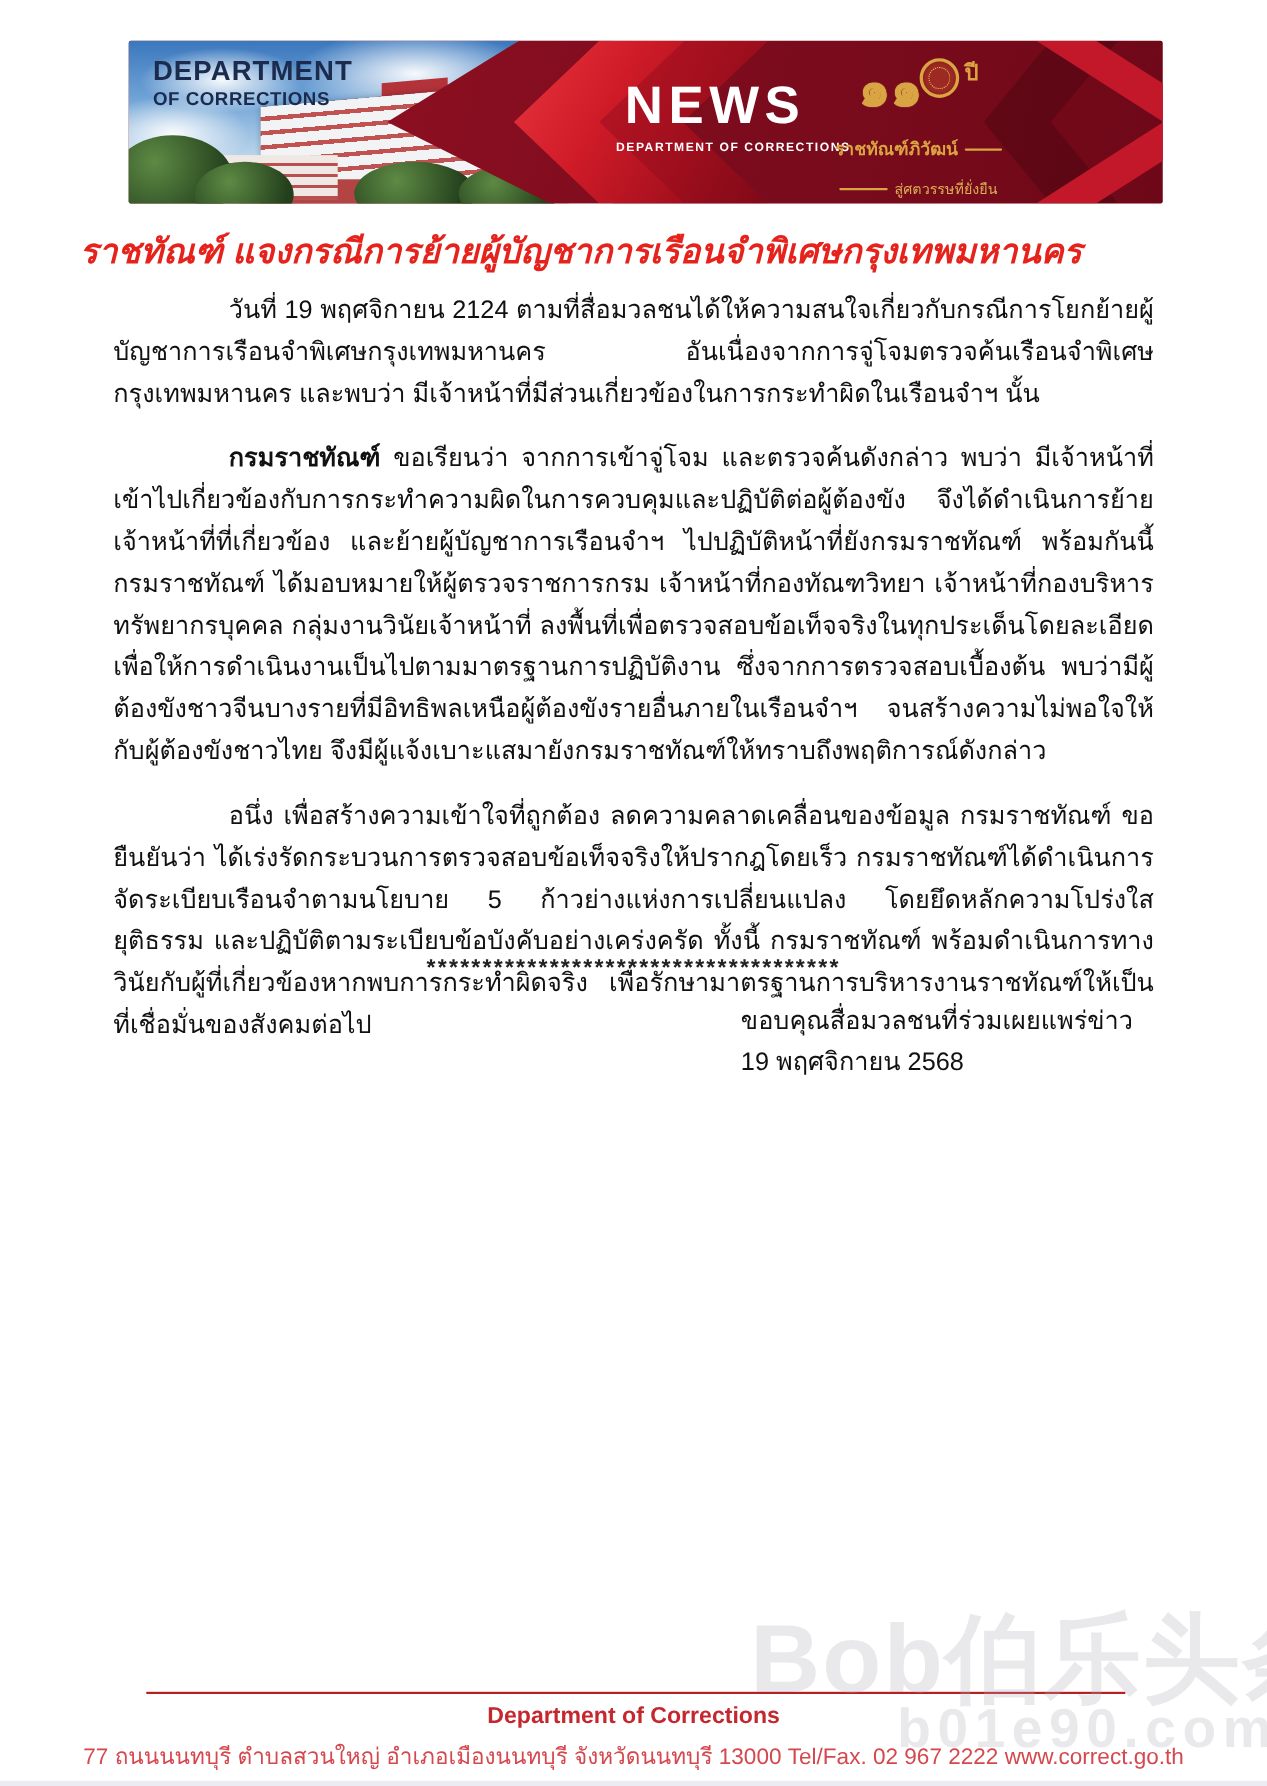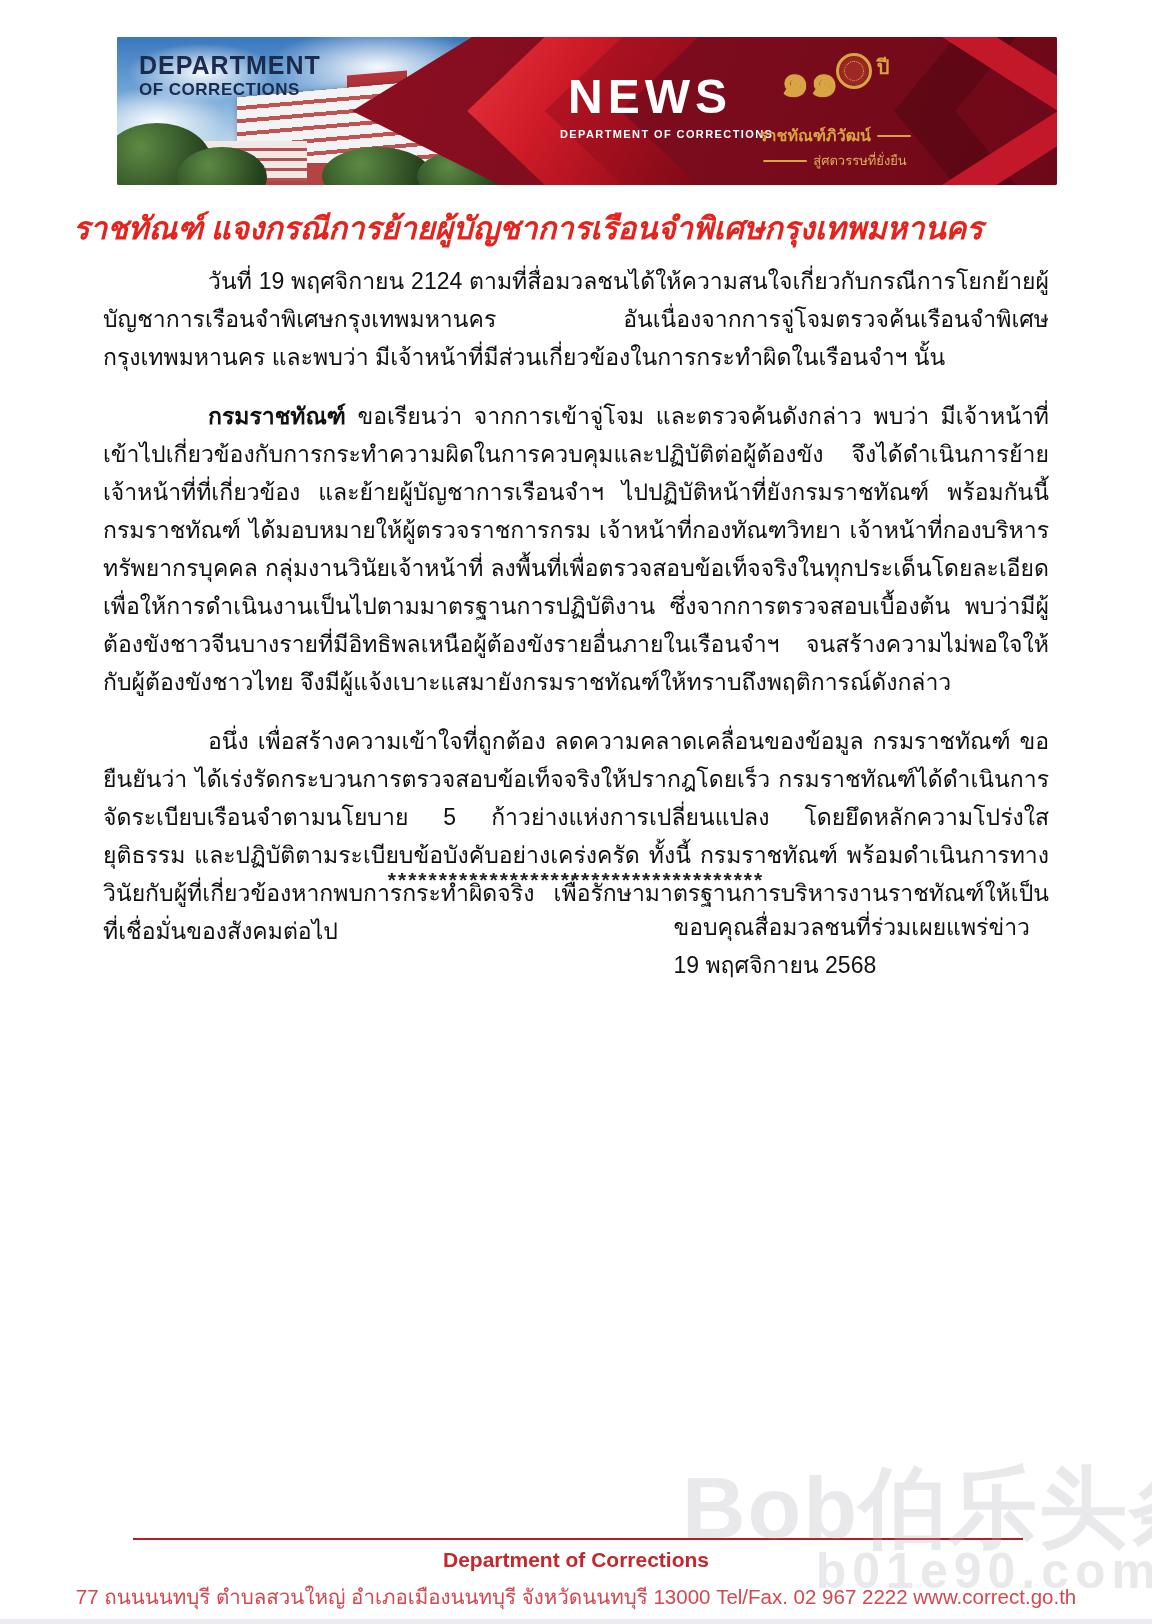--- a/index.html
+++ b/index.html
@@ -78,27 +78,27 @@
   .anniv-num{font-size:46px;font-weight:800;color:#d9a442;text-shadow:0 0 1px #e8bc66;}
   .seal{
     width:30px;height:30px;border-radius:50%;border:3px solid #d9a442;
     background:radial-gradient(circle at center,#9c2a22 0 55%,#7c0c1d 100%);
     margin-left:-6px;margin-top:-18px;position:relative;flex:0 0 auto;
   }
   .seal::after{content:"";position:absolute;inset:5px;border-radius:50%;border:1px dotted #e8bc66;}
   .anniv-pi{font-size:20px;font-weight:700;margin-left:2px;align-self:flex-start;}
   .anniv-l1{font-size:16px;font-weight:700;margin-top:20px;display:flex;align-items:center;justify-content:center;gap:6px;}
   .anniv-l1 .dash{display:inline-block;width:34px;height:2px;background:#d9a442;border-radius:2px;}
-  .anniv-l2{font-size:13px;margin-top:2px;display:flex;align-items:center;justify-content:center;gap:6px;color:#dcaf55;}
+  .anniv-l2{font-size:13px;margin-top:13px;display:flex;align-items:center;justify-content:center;gap:6px;color:#dcaf55;}
   .anniv-l2 .swirl{display:inline-block;width:44px;height:2px;background:#d9a442;border-radius:2px;}
 
   
   .headline{
     position:absolute;left:0;top:203px;width:1056px;text-align:center;
-    color:#e5231c;font-size:31px;font-weight:800;font-style:italic;font-family:Liberation Serif, serif;
+    color:#e5231c;font-size:31px;font-weight:800;font-style:italic;
   }
 
   
   .body-text{
     position:absolute;left:103px;top:262px;width:946px;
     font-size:23px;line-height:38px;color:#111;text-align:justify;
   }
   .body-text p{margin:0 0 21px 0;text-indent:105px;}
   .bold{font-weight:800;}
 

